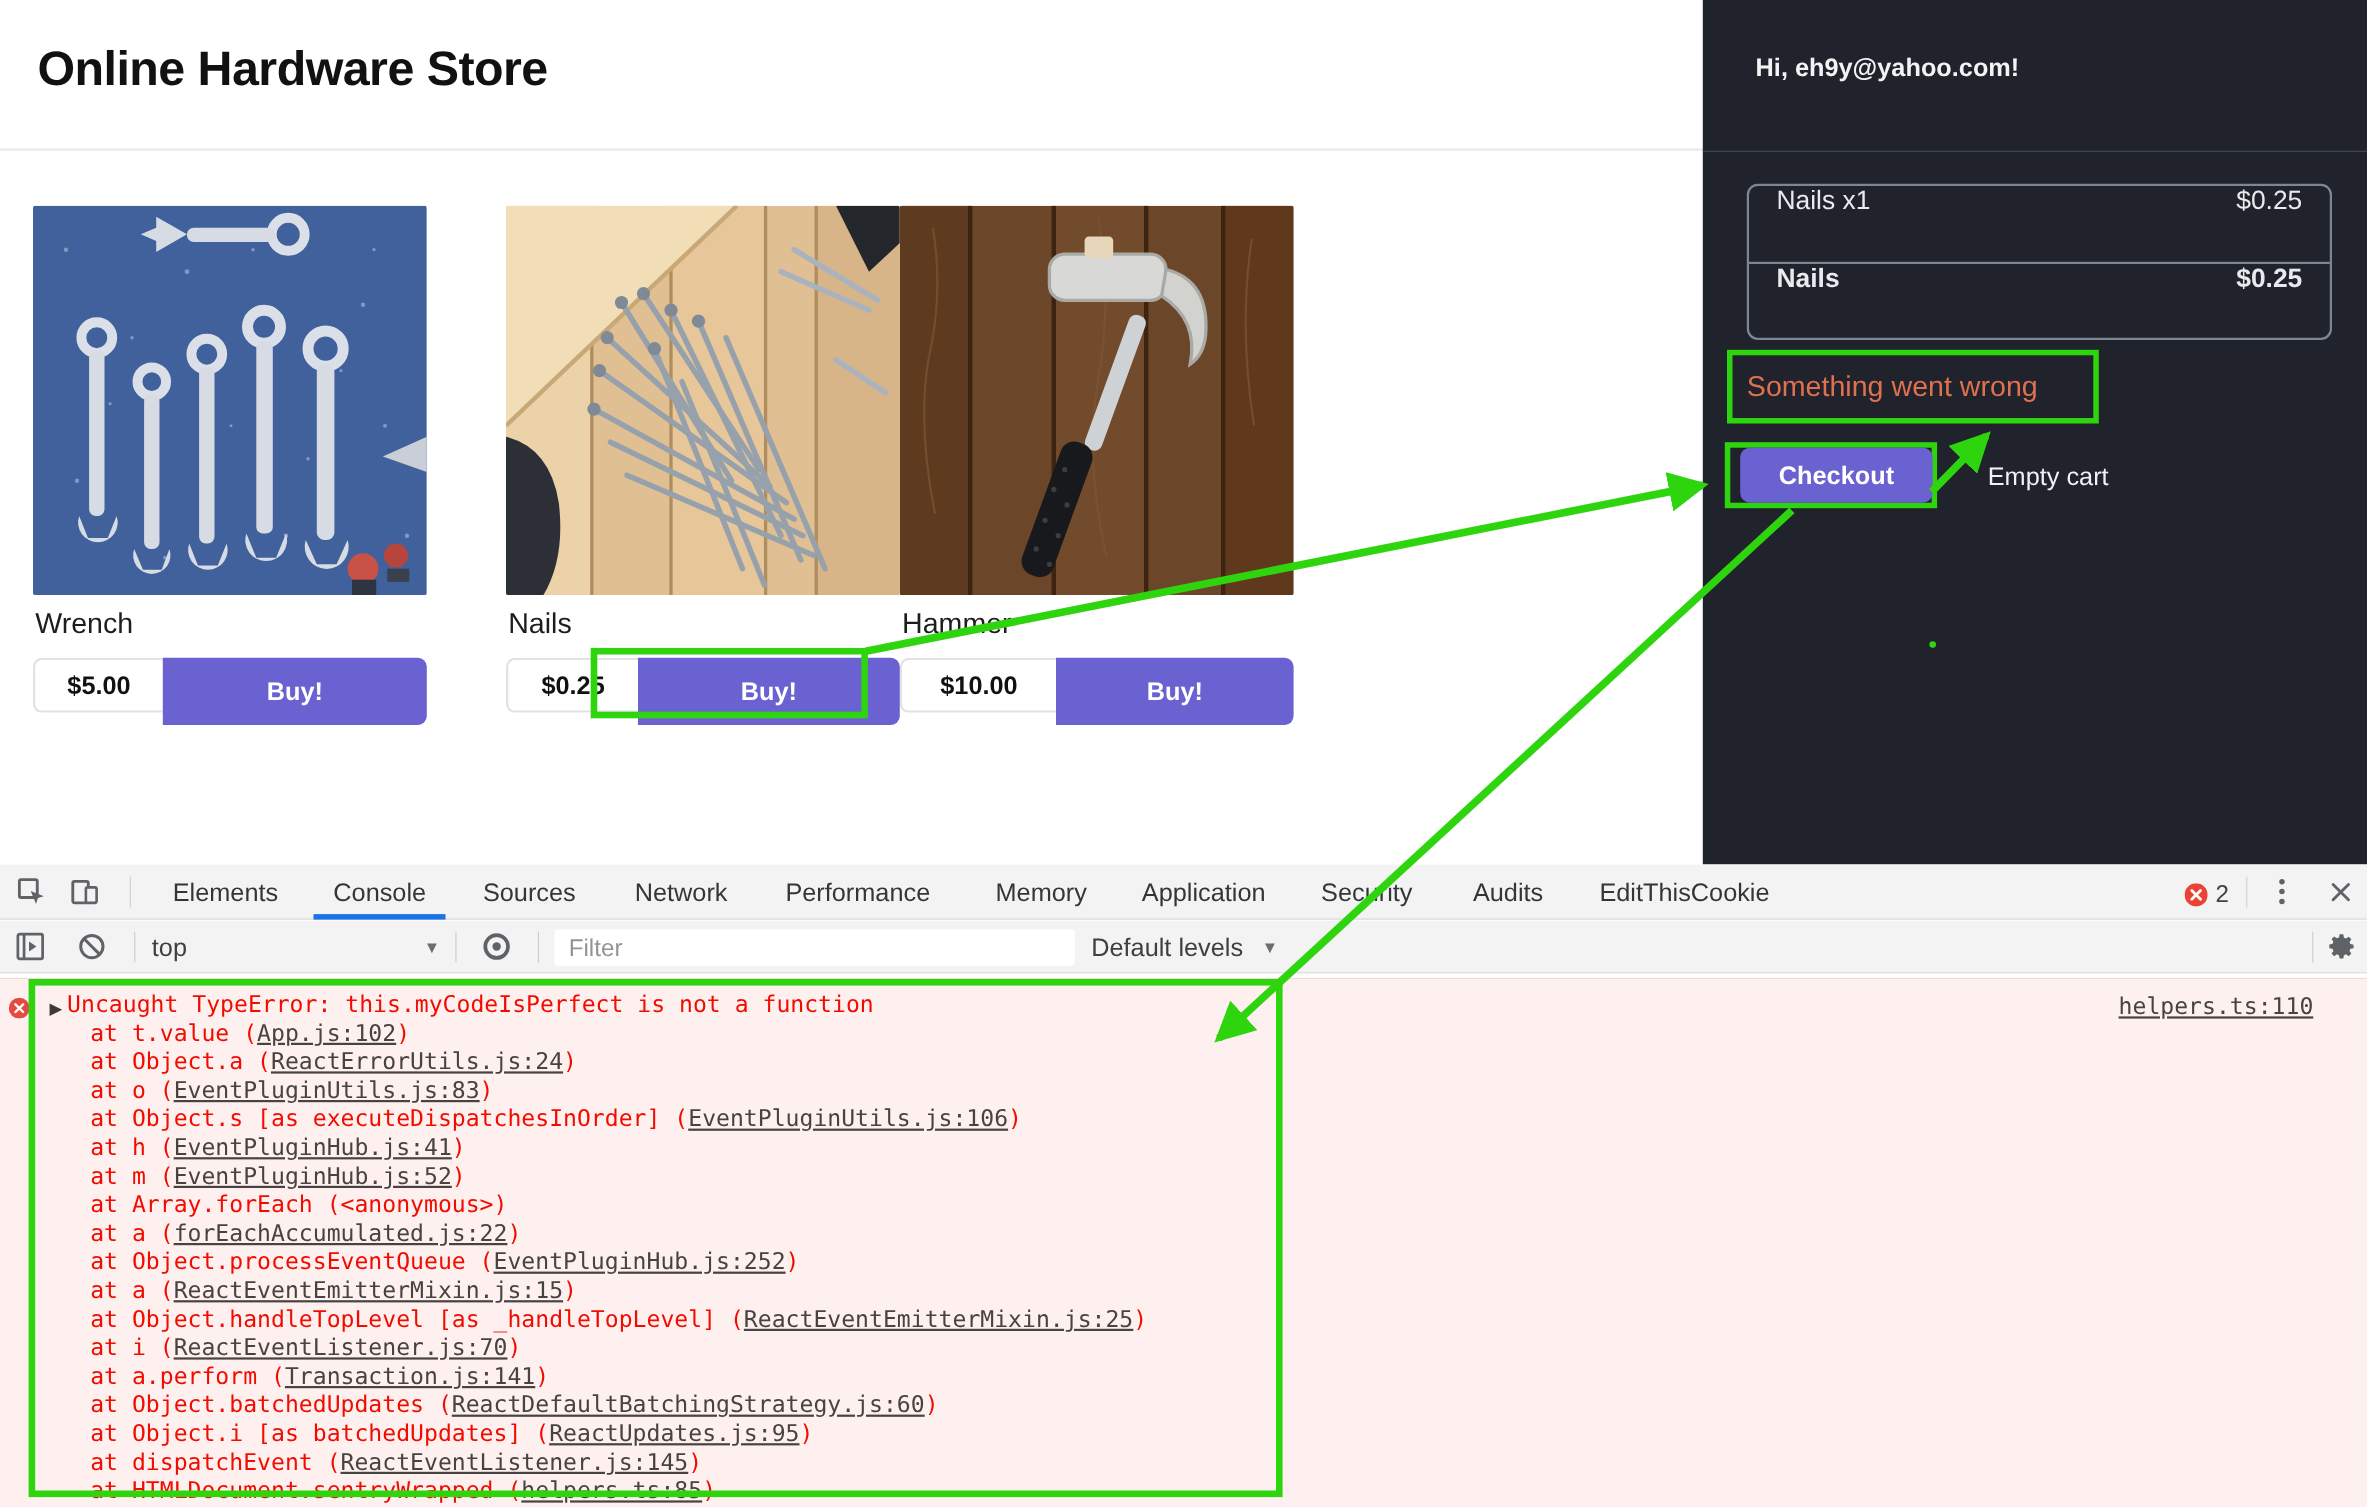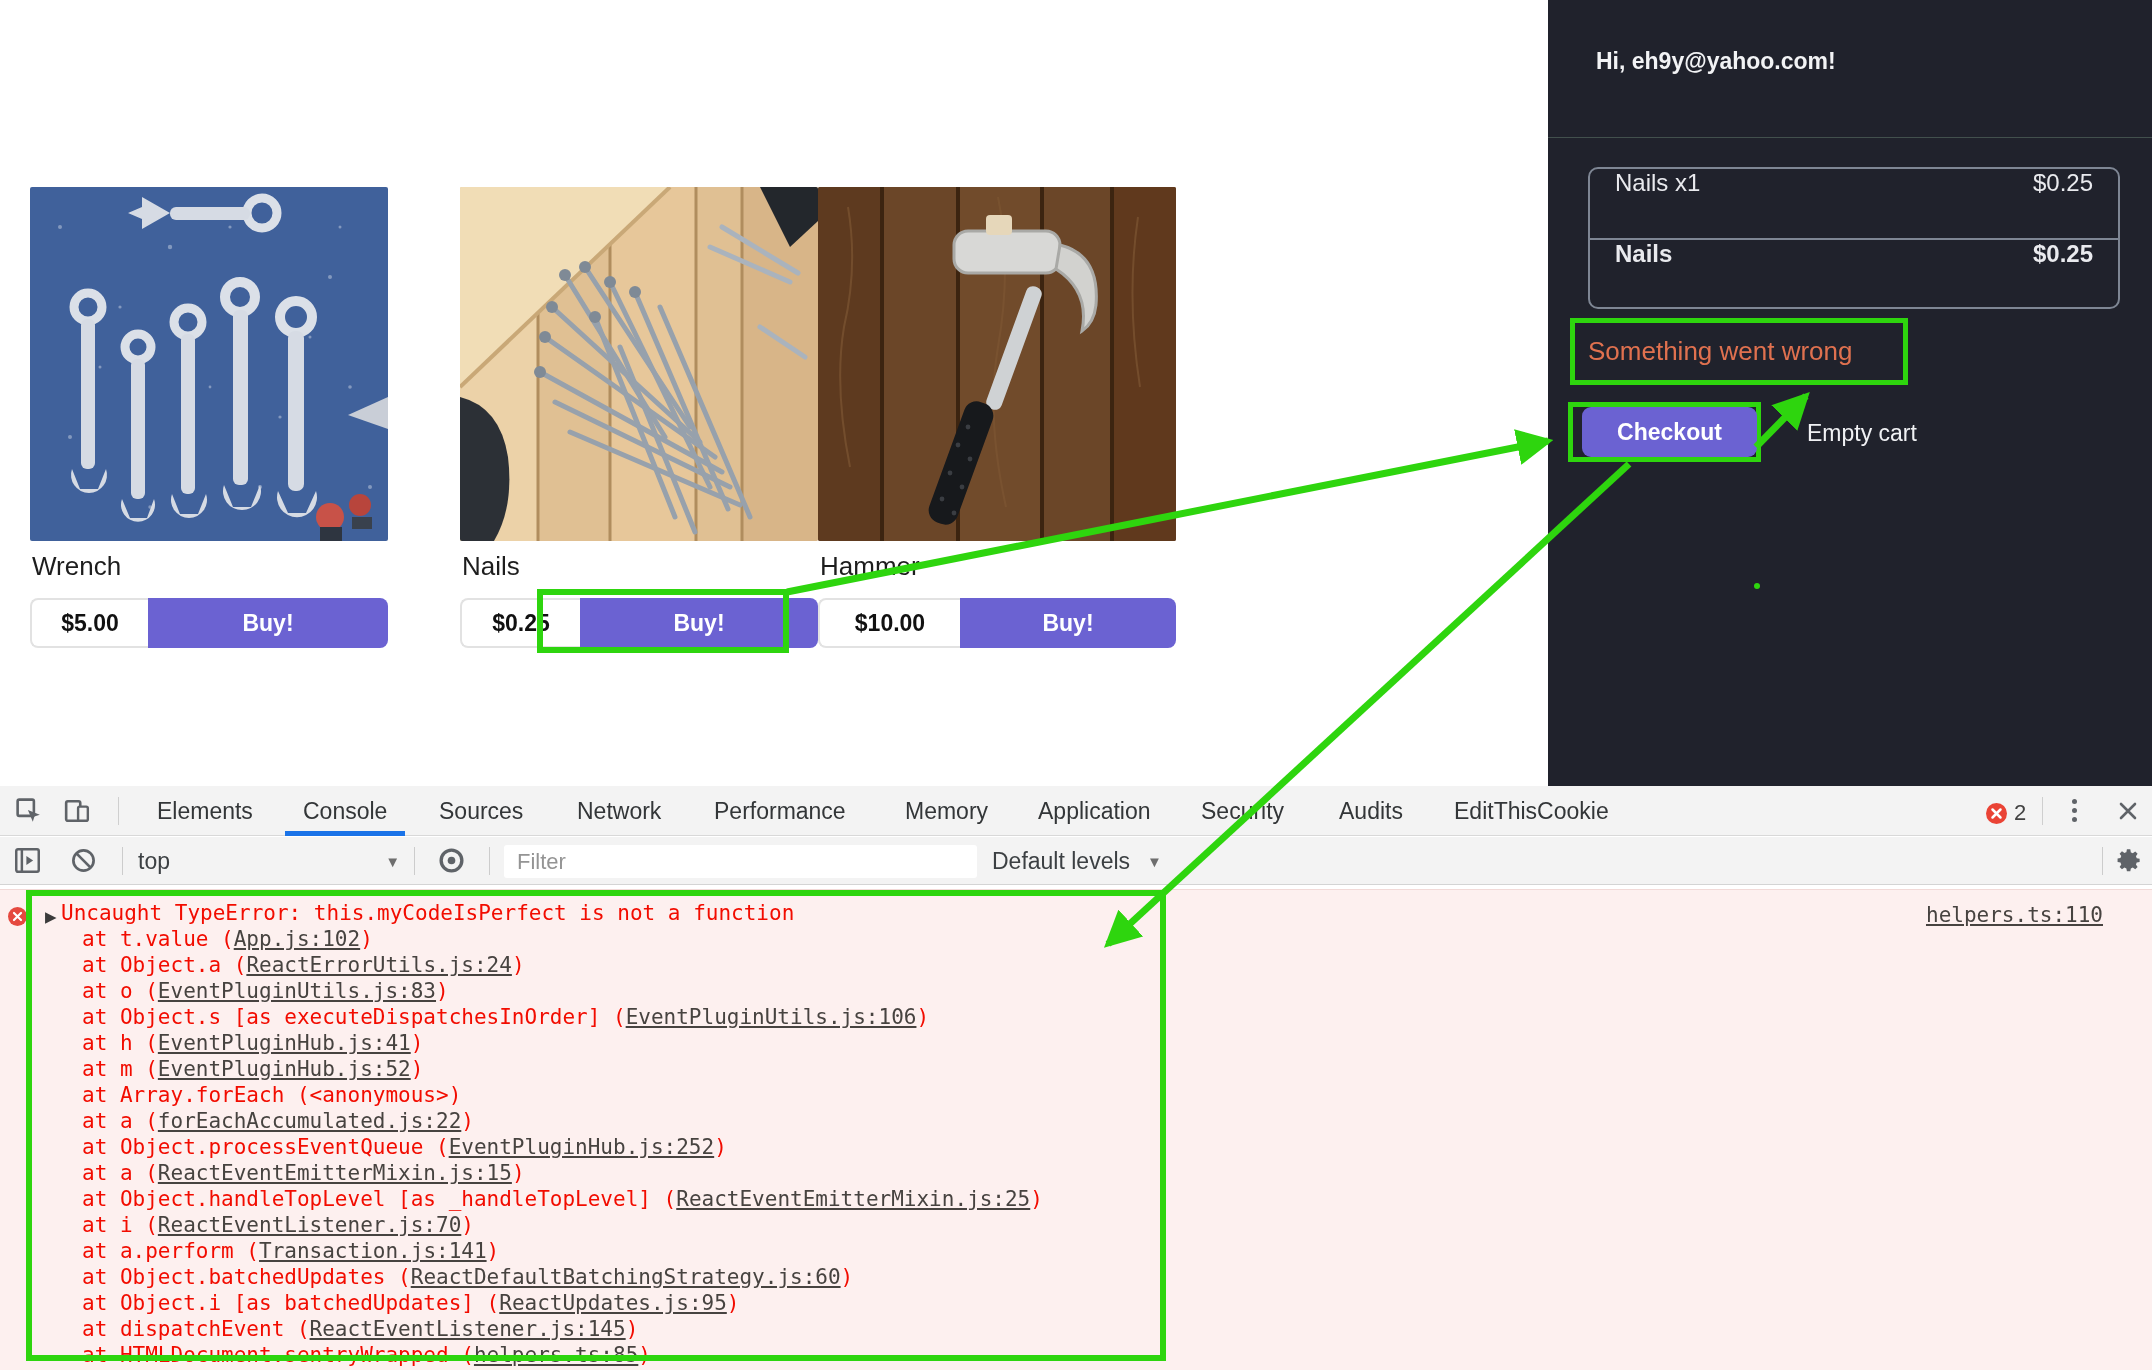--- a/index.html
+++ b/index.html
@@ -19,21 +19,21 @@
 
   
   .store-header{position:absolute;left:0;top:0;width:1548px;height:137px;border-bottom:2px solid #eaeaea;background:#fff;}
   .store-title{position:absolute;left:34px;top:38px;font-size:44px;font-weight:800;color:#111;letter-spacing:-.5px;}
 
   .product{position:absolute;top:187px;width:358px;}
   .product .pimg{width:358px;height:354px;display:block;border-radius:2px;}
   .product .pname{position:absolute;top:364px;left:2px;font-size:26px;color:#1d1d1d;font-weight:500;}
   .product .prow{position:absolute;top:411px;left:0;width:358px;height:50px;display:flex;}
   .price-box{height:50px;background:#fff;border:2px solid #e2e2e2;border-right:none;border-radius:8px 0 0 8px;display:flex;align-items:center;justify-content:center;font-size:23px;font-weight:700;color:#111;}
-  .buy-btn{flex:1;height:50px;background:var(--purple);border:none;border-radius:0 8px 8px 0;color:#fff;font-size:23px;font-weight:700;font-family:"Liberation Sans",sans-serif;cursor:pointer;}
+  .buy-btn{flex:1;height:61px;background:var(--purple);border:none;border-radius:0 8px 8px 0;color:#fff;font-size:23px;font-weight:700;font-family:"Liberation Sans",sans-serif;cursor:pointer;}
 
   
   .cart-panel{position:absolute;left:1548px;top:0;width:604px;height:786px;background:var(--dark);}
   .greeting{position:absolute;left:48px;top:48px;font-size:23px;font-weight:700;color:#f2f3f5;}
   .panel-divider{position:absolute;left:0;top:137px;width:604px;height:1px;background:#42504d;}
   .cart-table{position:absolute;left:40px;top:167px;width:532px;height:142px;border:2px solid #7e8694;border-radius:10px;color:#e9eaee;}
   .cart-row{height:69px;display:flex;padding:0 25px;font-size:24px;font-weight:500;}
   .cart-row.total{border-top:2px solid #7e8694;font-weight:700;}
   .cart-row .cval{margin-left:auto;}
   .error-box{position:absolute;left:22px;top:318px;width:338px;height:67px;border:5px solid var(--green);display:flex;align-items:center;padding-left:13px;font-size:26px;color:var(--salmon);}
@@ -78,20 +78,23 @@
   .anno{position:absolute;left:0;top:0;pointer-events:none;}
   .gbox{position:absolute;border:6px solid var(--green);pointer-events:none;}
   #box-buy{left:537px;top:589px;width:252px;height:64px;}
   #box-console{left:26px;top:890px;width:1140px;height:471px;}
 </style>
 </head>
 <body>
 
 <div class="page">
 
+  <header class="store-header">
+    <h1 class="store-title">Online Hardware Store</h1>
+  </header>
 
   <article class="product" style="left:30px;">
     <svg class="pimg" viewBox="0 0 358 354">
       <rect width="358" height="354" fill="#40619b"></rect>
       <g fill="#ffffff" opacity=".35">
         <circle cx="30" cy="40" r="2"></circle>
           <circle cx="90" cy="120" r="1.6"></circle>
           <circle cx="140" cy="60" r="2.2"></circle>
           <circle cx="300" cy="90" r="2"></circle>
           <circle cx="320" cy="200" r="1.8"></circle>

